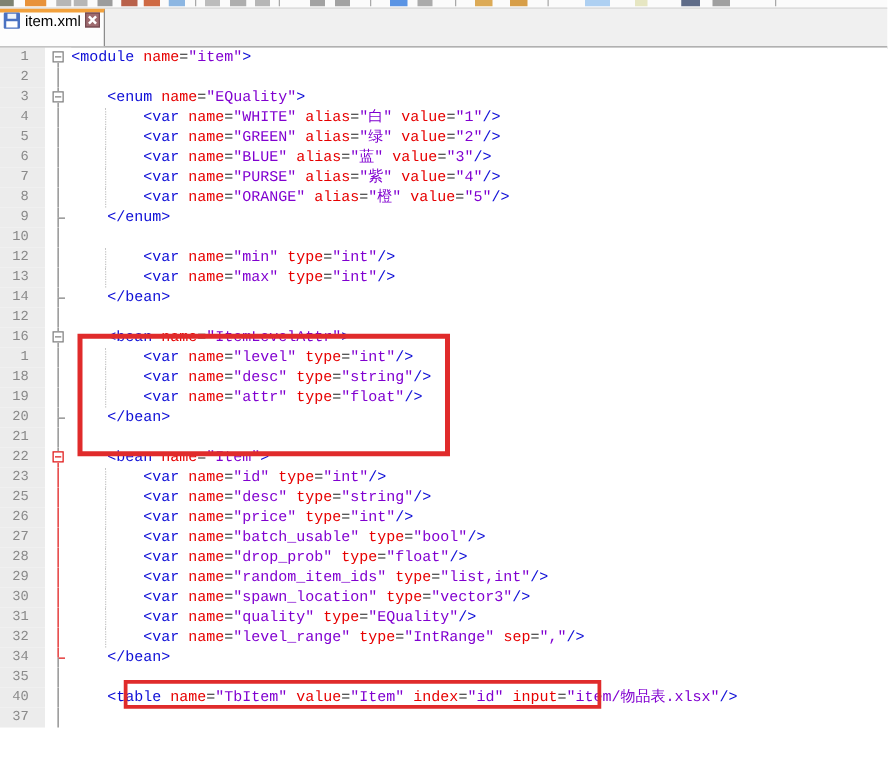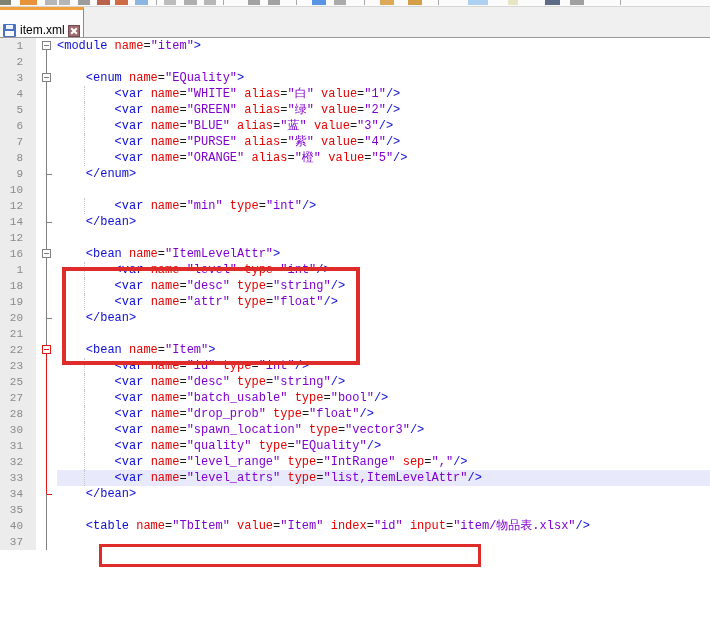--- a/index.html
+++ b/index.html
@@ -9,21 +9,21 @@
   
   .toolbar{position:absolute;left:0;top:0;width:710px;height:6px;background:#fbfbfb;overflow:hidden;}
   .frag{position:absolute;top:0;height:5px;}
   .tsep{position:absolute;top:0;width:1px;height:5px;background:#a9a9a9;}
 
   
   .tabbar{position:absolute;left:0;top:6px;width:710px;height:30px;background:#f0f0f0;
     border-top:1px solid #d6d6d6;border-bottom:2px solid #9a9a9a;box-sizing:content-box;}
   .tab{position:absolute;left:0;top:0;height:27px;width:83px;background:#fdfdfd;
     border-right:1px solid #8c8c8c;border-top:3px solid var(--tab-accent);
-    display:flex;align-items:flex-end;}
+    display:flex;align-items:flex-start;}
   .floppy{position:relative;width:13px;height:13px;margin-left:3px;background:var(--floppy);
     border-radius:1px;flex:0 0 auto;}
   .floppy::before{content:'';position:absolute;left:3px;top:1px;width:7px;height:4px;background:#eef3fa;}
   .floppy::after{content:'';position:absolute;left:2px;bottom:1px;width:9px;height:5px;background:#ffffff;}
   .tablabel{font-size:12px;color:#000;padding:0 3px 0 4px;white-space:nowrap;}
   .closebox{position:relative;width:12px;height:12px;background:var(--close-btn);
     border:1px solid #744a50;box-sizing:border-box;flex:0 0 auto;}
   .closebox::before,.closebox::after{content:'';position:absolute;left:1px;top:4px;width:8px;height:2px;background:#fff;}
   .closebox::before{transform:rotate(45deg);}
   .closebox::after{transform:rotate(-45deg);}
@@ -177,20 +177,27 @@
           <span class="code"></span>
         </div>
         <div class="line">
           <span class="num">12</span>
           <span class="fold">
             <i class="fv" style="top: 0px; height: 16px; background: rgb(128, 128, 128);"></i>
           </span>
           <span class="code guide"><span class="tk-t">        &lt;var </span><span class="tk-a">name</span><span class="tk-p">=</span><span class="tk-v">"min"</span><span class="tk-p"> </span><span class="tk-a">type</span><span class="tk-p">=</span><span class="tk-v">"int"</span><span class="tk-t">/&gt;</span></span>
         </div>
         <div class="line">
+          <span class="num">13</span>
+          <span class="fold">
+            <i class="fv" style="top: 0px; height: 16px; background: rgb(128, 128, 128);"></i>
+          </span>
+          <span class="code guide"><span class="tk-t">        &lt;var </span><span class="tk-a">name</span><span class="tk-p">=</span><span class="tk-v">"max"</span><span class="tk-p"> </span><span class="tk-a">type</span><span class="tk-p">=</span><span class="tk-v">"int"</span><span class="tk-t">/&gt;</span></span>
+        </div>
+        <div class="line">
           <span class="num">14</span>
           <span class="fold">
             <i class="fv" style="top: 0px; height: 8px; background: rgb(128, 128, 128);"></i>
             <i class="fv" style="top: 8px; height: 8px; background: rgb(128, 128, 128);"></i>
             <i class="fstub" style="background: rgb(128, 128, 128);"></i>
           </span>
           <span class="code"><span class="tk-t">    &lt;/bean&gt;</span></span>
         </div>
         <div class="line">
           <span class="num">12</span>
@@ -266,60 +273,67 @@
           <span class="code guide"><span class="tk-t">        &lt;var </span><span class="tk-a">name</span><span class="tk-p">=</span><span class="tk-v">"id"</span><span class="tk-p"> </span><span class="tk-a">type</span><span class="tk-p">=</span><span class="tk-v">"int"</span><span class="tk-t">/&gt;</span></span>
         </div>
         <div class="line">
           <span class="num">25</span>
           <span class="fold">
             <i class="fv" style="top: 0px; height: 16px; background: rgb(224, 23, 23);"></i>
           </span>
           <span class="code guide"><span class="tk-t">        &lt;var </span><span class="tk-a">name</span><span class="tk-p">=</span><span class="tk-v">"desc"</span><span class="tk-p"> </span><span class="tk-a">type</span><span class="tk-p">=</span><span class="tk-v">"string"</span><span class="tk-t">/&gt;</span></span>
         </div>
         <div class="line">
+          <span class="num">26</span>
+          <span class="fold">
+            <i class="fv" style="top: 0px; height: 16px; background: rgb(224, 23, 23);"></i>
+          </span>
+          <span class="code guide"><span class="tk-t">        &lt;var </span><span class="tk-a">name</span><span class="tk-p">=</span><span class="tk-v">"price"</span><span class="tk-p"> </span><span class="tk-a">type</span><span class="tk-p">=</span><span class="tk-v">"int"</span><span class="tk-t">/&gt;</span></span>
+        </div>
+        <div class="line">
           <span class="num">27</span>
           <span class="fold">
             <i class="fv" style="top: 0px; height: 16px; background: rgb(224, 23, 23);"></i>
           </span>
           <span class="code guide"><span class="tk-t">        &lt;var </span><span class="tk-a">name</span><span class="tk-p">=</span><span class="tk-v">"batch_usable"</span><span class="tk-p"> </span><span class="tk-a">type</span><span class="tk-p">=</span><span class="tk-v">"bool"</span><span class="tk-t">/&gt;</span></span>
         </div>
         <div class="line">
           <span class="num">28</span>
           <span class="fold">
             <i class="fv" style="top: 0px; height: 16px; background: rgb(224, 23, 23);"></i>
           </span>
           <span class="code guide"><span class="tk-t">        &lt;var </span><span class="tk-a">name</span><span class="tk-p">=</span><span class="tk-v">"drop_prob"</span><span class="tk-p"> </span><span class="tk-a">type</span><span class="tk-p">=</span><span class="tk-v">"float"</span><span class="tk-t">/&gt;</span></span>
         </div>
         <div class="line">
+          <span class="num">29</span>
+          <span class="fold">
+            <i class="fv" style="top: 0px; height: 16px; background: rgb(224, 23, 23);"></i>
+          </span>
+          <span class="code guide"><span class="tk-t">        &lt;var </span><span class="tk-a">name</span><span class="tk-p">=</span><span class="tk-v">"random_item_ids"</span><span class="tk-p"> </span><span class="tk-a">type</span><span class="tk-p">=</span><span class="tk-v">"list,int"</span><span class="tk-t">/&gt;</span></span>
+        </div>
+        <div class="line">
           <span class="num">30</span>
           <span class="fold">
             <i class="fv" style="top: 0px; height: 16px; background: rgb(224, 23, 23);"></i>
           </span>
           <span class="code guide"><span class="tk-t">        &lt;var </span><span class="tk-a">name</span><span class="tk-p">=</span><span class="tk-v">"spawn_location"</span><span class="tk-p"> </span><span class="tk-a">type</span><span class="tk-p">=</span><span class="tk-v">"vector3"</span><span class="tk-t">/&gt;</span></span>
         </div>
         <div class="line">
           <span class="num">31</span>
           <span class="fold">
             <i class="fv" style="top: 0px; height: 16px; background: rgb(224, 23, 23);"></i>
           </span>
           <span class="code guide"><span class="tk-t">        &lt;var </span><span class="tk-a">name</span><span class="tk-p">=</span><span class="tk-v">"quality"</span><span class="tk-p"> </span><span class="tk-a">type</span><span class="tk-p">=</span><span class="tk-v">"EQuality"</span><span class="tk-t">/&gt;</span></span>
         </div>
         <div class="line">
           <span class="num">32</span>
           <span class="fold">
             <i class="fv" style="top: 0px; height: 16px; background: rgb(224, 23, 23);"></i>
           </span>
           <span class="code guide"><span class="tk-t">        &lt;var </span><span class="tk-a">name</span><span class="tk-p">=</span><span class="tk-v">"level_range"</span><span class="tk-p"> </span><span class="tk-a">type</span><span class="tk-p">=</span><span class="tk-v">"IntRange"</span><span class="tk-p"> </span><span class="tk-a">sep</span><span class="tk-p">=</span><span class="tk-v">","</span><span class="tk-t">/&gt;</span></span>
-        </div>
-        <div class="line">
-          <span class="num">33</span>
-          <span class="fold">
-            <i class="fv" style="top: 0px; height: 16px; background: rgb(224, 23, 23);"></i>
-          </span>
-          <span class="code caret guide"><span class="tk-t">        &lt;var </span><span class="tk-a">name</span><span class="tk-p">=</span><span class="tk-v">"level_attrs"</span><span class="tk-p"> </span><span class="tk-a">type</span><span class="tk-p">=</span><span class="tk-v">"list,ItemLevelAttr"</span><span class="tk-t">/&gt;</span></span>
         </div>
         <div class="line">
           <span class="num">34</span>
           <span class="fold">
             <i class="fv" style="top: 0px; height: 8px; background: rgb(224, 23, 23);"></i>
             <i class="fv" style="top: 8px; height: 8px; background: rgb(128, 128, 128);"></i>
             <i class="fstub" style="background: rgb(224, 23, 23);"></i>
           </span>
           <span class="code"><span class="tk-t">    &lt;/bean&gt;</span></span>
         </div>

